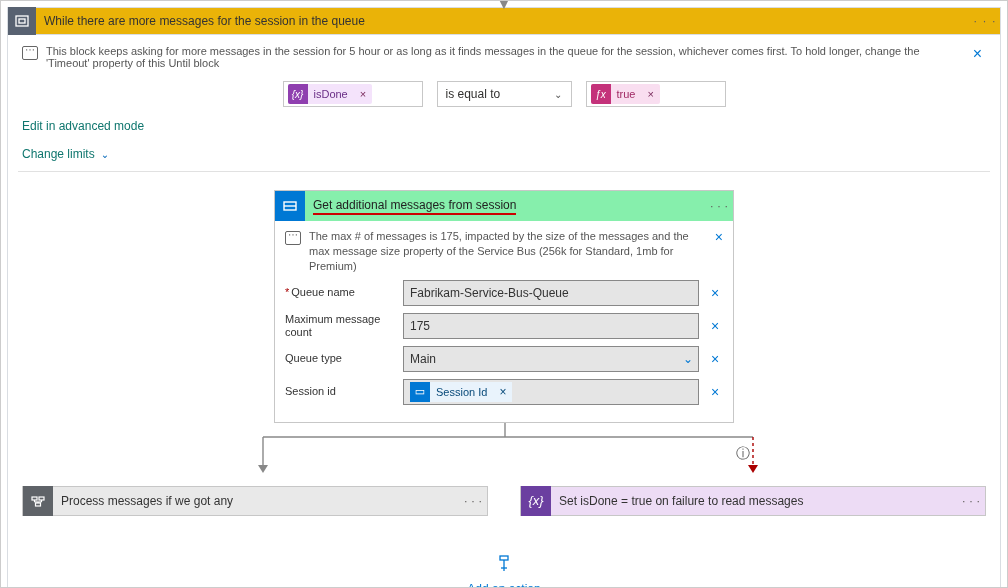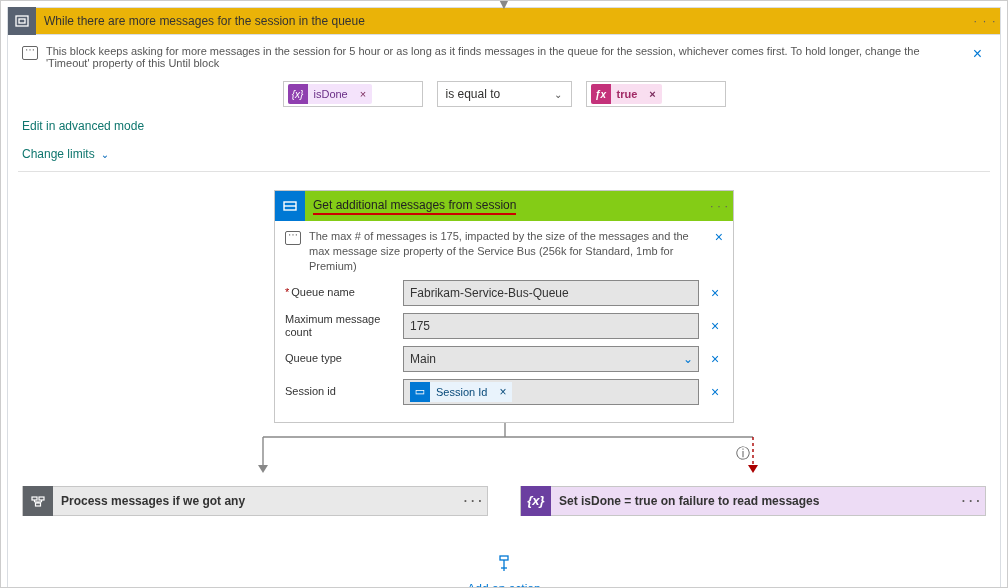--- a/index.html
+++ b/index.html
@@ -22,33 +22,33 @@
 
   .condition-row { display: flex; gap: 14px; justify-content: center; padding: 4px 0 10px 0; }
   .field-box { border: 1px solid #c7c7c7; height: 26px; display: flex; align-items: center; padding: 0 4px; background: #fff; }
   .pill { display: inline-flex; align-items: center; height: 20px; border-radius: 2px; overflow: hidden; font-size: 11px; }
   .pill .pi { width: 20px; height: 20px; display: flex; align-items: center; justify-content: center; color: #fff; font-size: 10px; font-style: italic; }
   .pill .pt { padding: 0 6px; }
   .pill .px { padding: 0 6px; color: #7a2b5c; }
   .pill.purple .pi { background: #8f3faf; }
   .pill.purple { background: #f4e3fb; color: #6a2e86; }
   .pill.magenta .pi { background: #c4327a; }
-  .pill.magenta { background: #f9def0; color: #a12a65; font-weight: bold; }
+  .pill.magenta { background: #f9def0; color: #a12a65; }
   .fw-140 { width: 140px; }
   .fw-135 { width: 135px; display: flex; align-items: center; justify-content: space-between; padding: 0 8px; }
   .chev { color: #555; font-size: 10px; }
 
   .links-row { padding: 2px 4px; }
   .link { color: #0f766e; font-size: 12px; cursor: pointer; }
   .links-row .row2 { margin-top: 14px; display: flex; align-items: center; gap: 6px; }
   hr.sep { border: none; border-top: 1px solid #e1e1e1; margin: 8px 0 0 0; }
 
   
   .mid-card { width: 460px; margin: 18px auto 0 auto; border: 1px solid #c7c7c7; background: #fff; }
-  .mid-head { display: flex; align-items: center; height: 30px; background: #84cc16; }
+  .mid-head { display: flex; align-items: center; height: 30px; background: #86efac; }
   .mid-head .icon-box { width: 30px; height: 30px; background: #0078d4; display: flex; align-items: center; justify-content: center; color: #fff; }
   .mid-head .title-wrap { flex: 1; padding-left: 8px; }
   .mid-head .title-text { display: inline-block; border-bottom: 2px solid #c00; padding-bottom: 1px; font-size: 12px; color: #222; }
   .mid-head .dots { width: 28px; text-align: center; color: #605e5c; }
   .mid-body { padding: 8px 10px 10px 10px; }
   .mid-info { display: flex; gap: 8px; align-items: flex-start; margin-bottom: 6px; }
   .mid-info .speech { width: 16px; height: 14px; border: 1px solid #666; border-radius: 2px; flex-shrink: 0; margin-top: 2px; position: relative; }
   .mid-info .speech::after { content: "⋯"; position: absolute; top: -3px; left: 2px; font-size: 10px; color: #666; }
   .mid-info .txt { flex: 1; font-size: 11px; color: #555; line-height: 1.35; }
   .mid-info .close { color: #0078d4; font-size: 14px; cursor: pointer; }
@@ -67,21 +67,21 @@
 
   .conn-row { font-size: 11px; color: #555; padding-top: 4px; }
   .conn-row .link { font-size: 11px; }
 
   
   .connector-zone { position: relative; height: 52px; }
   .connector-zone svg { position: absolute; left: 0; top: 0; }
   .info-circle { position: absolute; font-size: 14px; color: #555; }
 
   
-  .bottom-row { display: flex; gap: 32px; padding: 11px 4px; font-weight: bold; }
+  .bottom-row { display: flex; gap: 32px; padding: 11px 4px; }
   .bcard { flex: 1; display: flex; align-items: center; height: 30px; border: 1px solid #c7c7c7; }
   .bcard .icon-box { width: 30px; height: 30px; display: flex; align-items: center; justify-content: center; color: #fff; font-size: 13px; }
   .bcard .title { flex: 1; padding-left: 8px; font-size: 12px; color: #333; }
   .bcard .dots { width: 28px; text-align: center; color: #605e5c; }
   .bcard.gray { background: #e9e9e9; }
   .bcard.gray .icon-box { background: #5f6368; }
   .bcard.purple { background: #eddcf5; }
   .bcard.purple .icon-box { background: #6b3fa0; font-style: italic; }
 
   .add-action { display: flex; align-items: center; justify-content: center; gap: 8px; padding: 28px 0 10px 0; flex-direction: column; }

